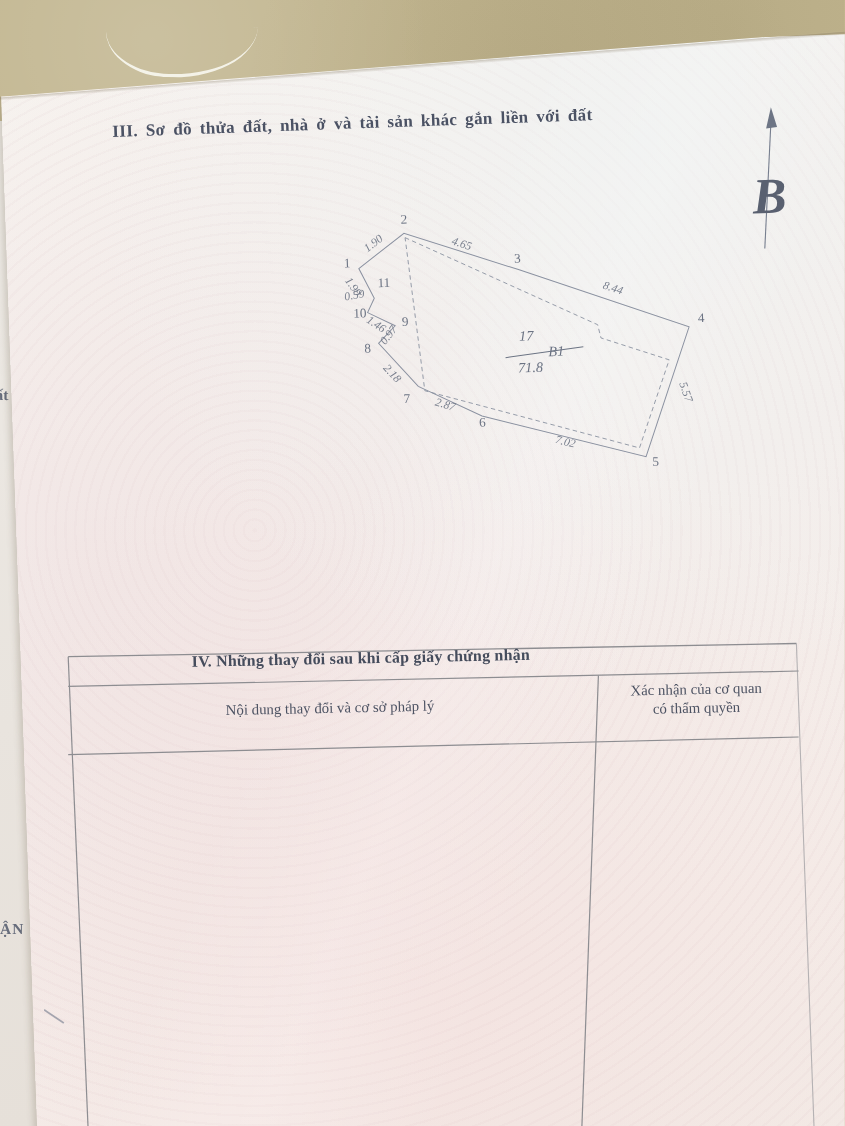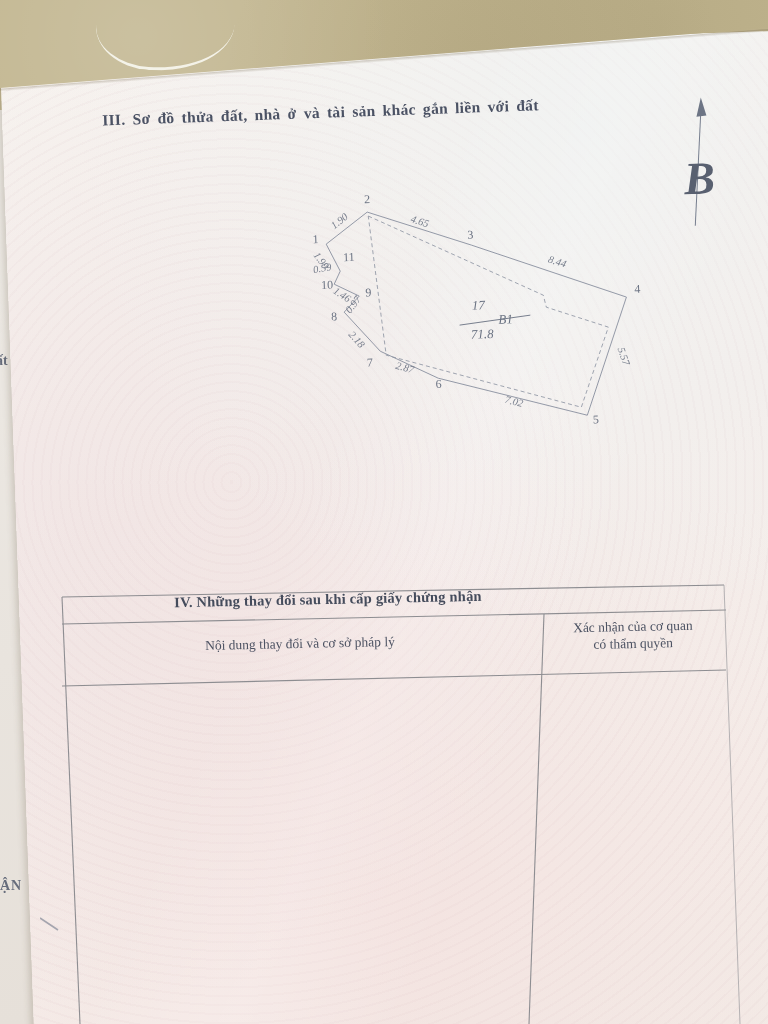--- a/index.html
+++ b/index.html
@@ -8,21 +8,21 @@
          radial-gradient(circle at 20% 30%, rgba(255,255,255,0.12), transparent 40%),
          radial-gradient(circle at 60% 70%, rgba(140,125,90,0.15), transparent 50%),
          #c2b690;}
   .photo{position:relative;width:768px;height:1024px;overflow:hidden;}
 
   
   .left-page{position:absolute;left:0;top:110px;width:44px;height:914px;z-index:1;
       background:linear-gradient(175deg,#edeae5 0%,#e9e4de 60%,#e6e0d9 100%);}
   .frag{position:absolute;color:#676d7c;font-weight:bold;font-size:14px;}
   .frag-mid{left:-4px;top:243px;}
-  .frag-bottom{left:0px;top:768px;letter-spacing:1px;}
+  .frag-bottom{left:0px;top:728px;letter-spacing:1px;}
 
   
   .page{position:absolute;left:0;top:58px;width:802px;height:1080px;z-index:2;
       transform:rotate(-2deg);transform-origin:0 0;
       background:
         radial-gradient(circle at 72% 8%, rgba(237,242,243,0.55), transparent 45%),
         radial-gradient(circle at 45% 80%, rgba(240,205,205,0.30), transparent 55%),
         radial-gradient(circle at 8% 42%, rgba(236,213,216,0.35), transparent 52%),
         linear-gradient(115deg, transparent 38%, rgba(255,255,255,0.28) 50%, transparent 63%),
         repeating-radial-gradient(circle at 27% 40%, rgba(188,148,158,0.055) 0 2px, rgba(255,255,255,0) 2px 9px),

